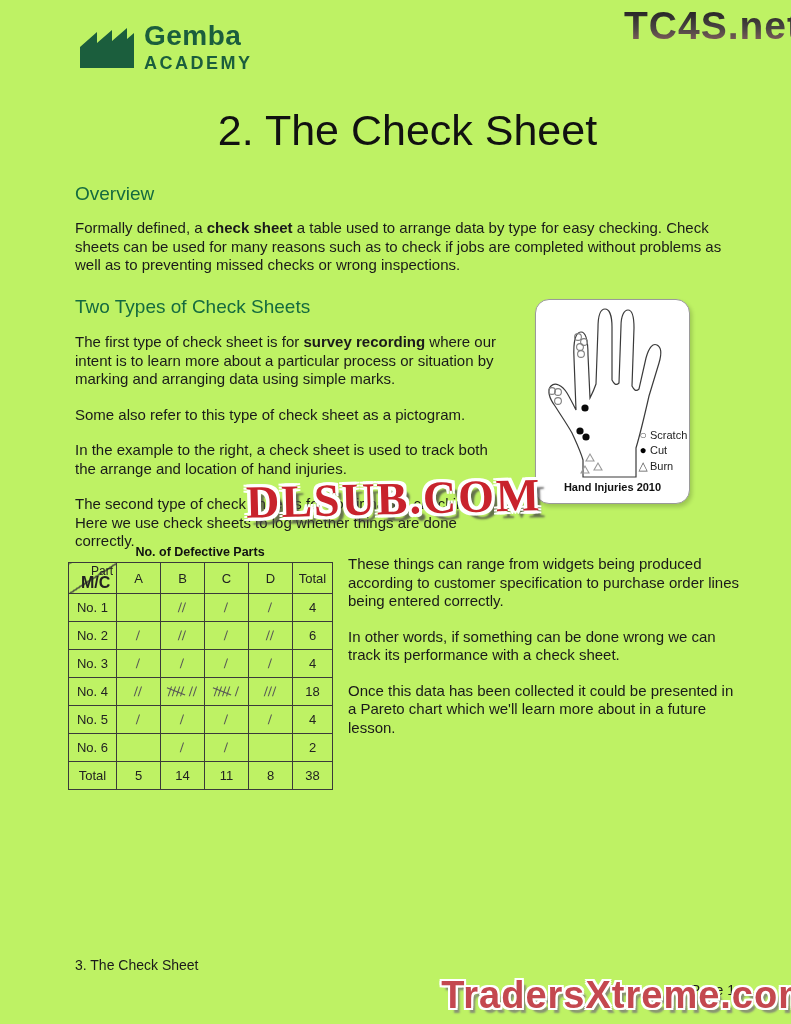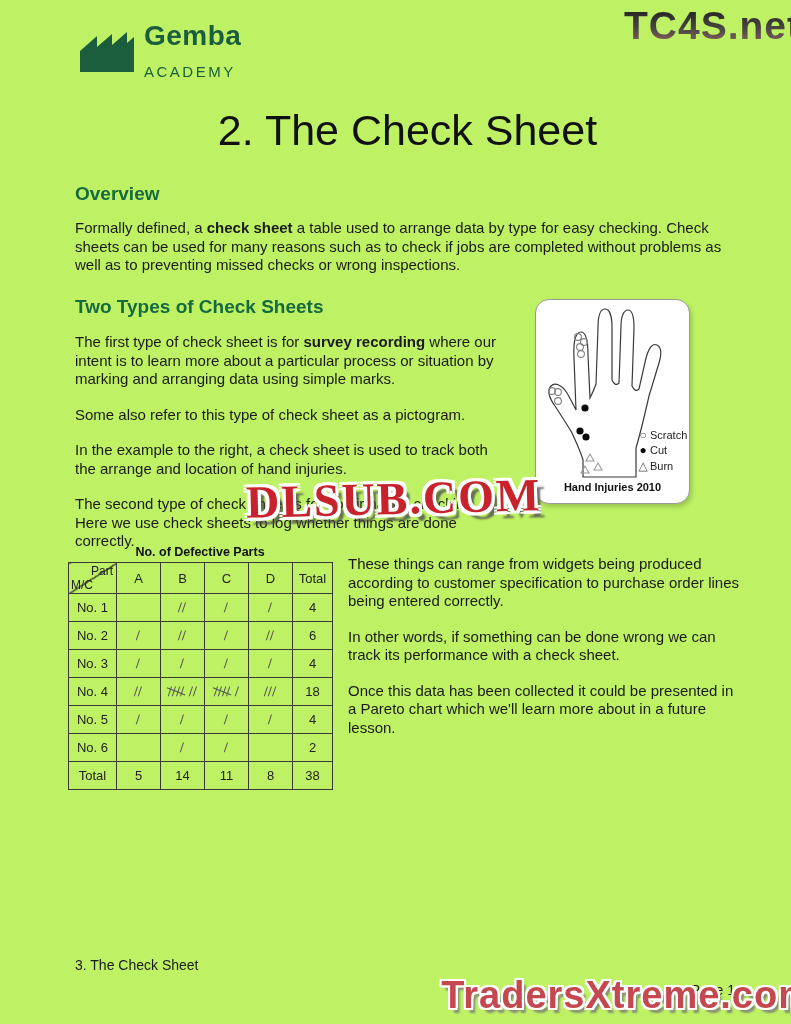--- a/index.html
+++ b/index.html
@@ -4,21 +4,21 @@
 <style>
   html,body{margin:0;padding:0;background:#fff;}
   .page{position:relative;width:791px;height:1024px;background:#bef264;overflow:hidden;
         font-family:"Liberation Sans",sans-serif;color:#1a1a1a;padding-left:24px;}
 
   
   .logo{position:absolute;left:78px;top:22px;display:flex;align-items:center;gap:8px;}
   .logo svg{display:block;}
   .logo-text{line-height:1;}
   .logo-name{font-size:28px;font-weight:bold;color:#1b5e3d;letter-spacing:.5px;}
-  .logo-sub{font-size:15px;font-weight:normal;color:#1b5e3d;letter-spacing:2.5px;margin-top:14px;}
+  .logo-sub{font-size:18px;font-weight:bold;color:#1b5e3d;letter-spacing:2.5px;margin-top:4px;}
 
   
   .wm-top{position:absolute;top:4px;right:14px;font-size:39px;font-weight:800;letter-spacing:1px;
           background:linear-gradient(180deg,#1d1d1d 5%,#4a4543 55%,#9a6a66 100%);
           -webkit-background-clip:text;background-clip:text;color:transparent;
           font-family:"Liberation Sans",sans-serif;}
   .wm-mid{position:absolute;left:246px;top:472px;font-size:46px;font-weight:bold;
           font-family:"Liberation Serif",serif;letter-spacing:2px;color:#c8232c;
           transform:rotate(-1.5deg);z-index:5;
           text-shadow:-3px -3px 0 #fff,3px -3px 0 #fff,-3px 3px 0 #fff,3px 3px 0 #fff,
@@ -26,21 +26,21 @@
                       6px 7px 2px rgba(70,70,70,.75);}
   .wm-bottom{position:absolute;right:2px;top:974px;font-size:38px;font-weight:bold;
           color:#c4484f;letter-spacing:1px;z-index:5;
           text-shadow:-2px -2px 0 #fff,2px -2px 0 #fff,-2px 2px 0 #fff,2px 2px 0 #fff,
                       0 -2px 0 #fff,0 2px 0 #fff,-2px 0 0 #fff,2px 0 0 #fff,
                       4px 5px 2px rgba(120,120,120,.8);}
 
   
   .doc-title{position:absolute;left:0;top:106px;width:100%;text-align:center;
              font-size:43px;font-weight:400;color:#111;}
-  .h2{position:absolute;left:75px;font-size:19px;font-weight:bold;color:#156b3f;}
+  .h2{position:absolute;left:75px;font-size:19px;font-weight:normal;color:#156b3f;}
   .h-overview{top:183px;}
   .h-twotypes{top:296px;}
   p{margin:0;font-size:15px;line-height:18.5px;}
   .p-overview{position:absolute;left:75px;top:219px;width:648px;}
   .leftcol{position:absolute;left:75px;top:333px;width:428px;}
   .leftcol p{margin-bottom:17px;}
   .rightcol{position:absolute;left:348px;top:555px;width:394px;}
   .rightcol p{margin-bottom:17px;}
 
   
@@ -61,21 +61,21 @@
   table.defects{position:absolute;left:68px;top:562px;border-collapse:collapse;
                 table-layout:fixed;width:264px;font-size:13px;color:#222;}
   table.defects td,table.defects th{border:1px solid #3a3a3a;padding:0;text-align:center;
                 font-weight:normal;height:27px;overflow:hidden;}
   table.defects tr.hdr th{height:30px;}
   col.c-lbl{width:48px;}col.c-d{width:44px;}col.c-t{width:40px;}
   th.corner{position:relative;background:
       linear-gradient(to bottom right,transparent calc(50% - .7px),#3a3a3a calc(50% - .7px),
                       #3a3a3a calc(50% + .7px),transparent calc(50% + .7px));}
   .corner-top{position:absolute;top:1px;right:3px;font-size:12px;}
-  .corner-bot{position:absolute;bottom:1px;left:2px;font-size:12px;}
+  .corner-bot{position:absolute;bottom:1px;left:12px;font-size:16px;font-weight:bold;}
   td.lbl{text-align:left;padding-left:6px;}
   td.tly{color:#555;font-size:13px;letter-spacing:.5px;}
   .tg{position:relative;display:inline-block;margin:0 2px;transform:skewX(-4deg);}
   .tg5::after{content:'';position:absolute;left:-2px;right:-2px;top:48%;
               border-top:1.4px solid #555;transform:rotate(21deg);}
 
   
   .footer-left{position:absolute;left:75px;top:957px;font-size:14px;}
   .footer-right{position:absolute;right:80px;top:982px;font-size:14px;}
 </style>

